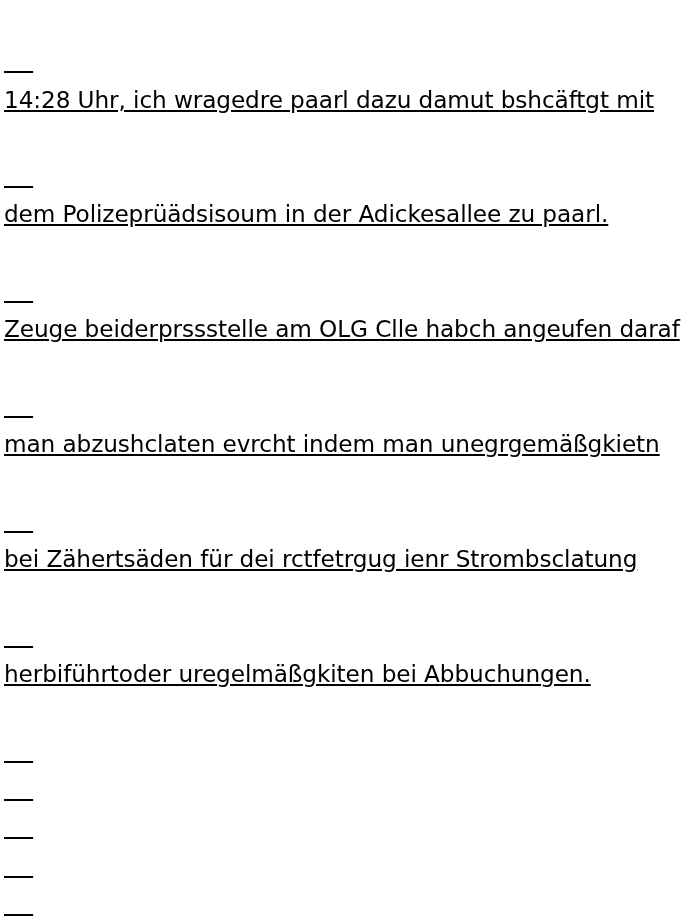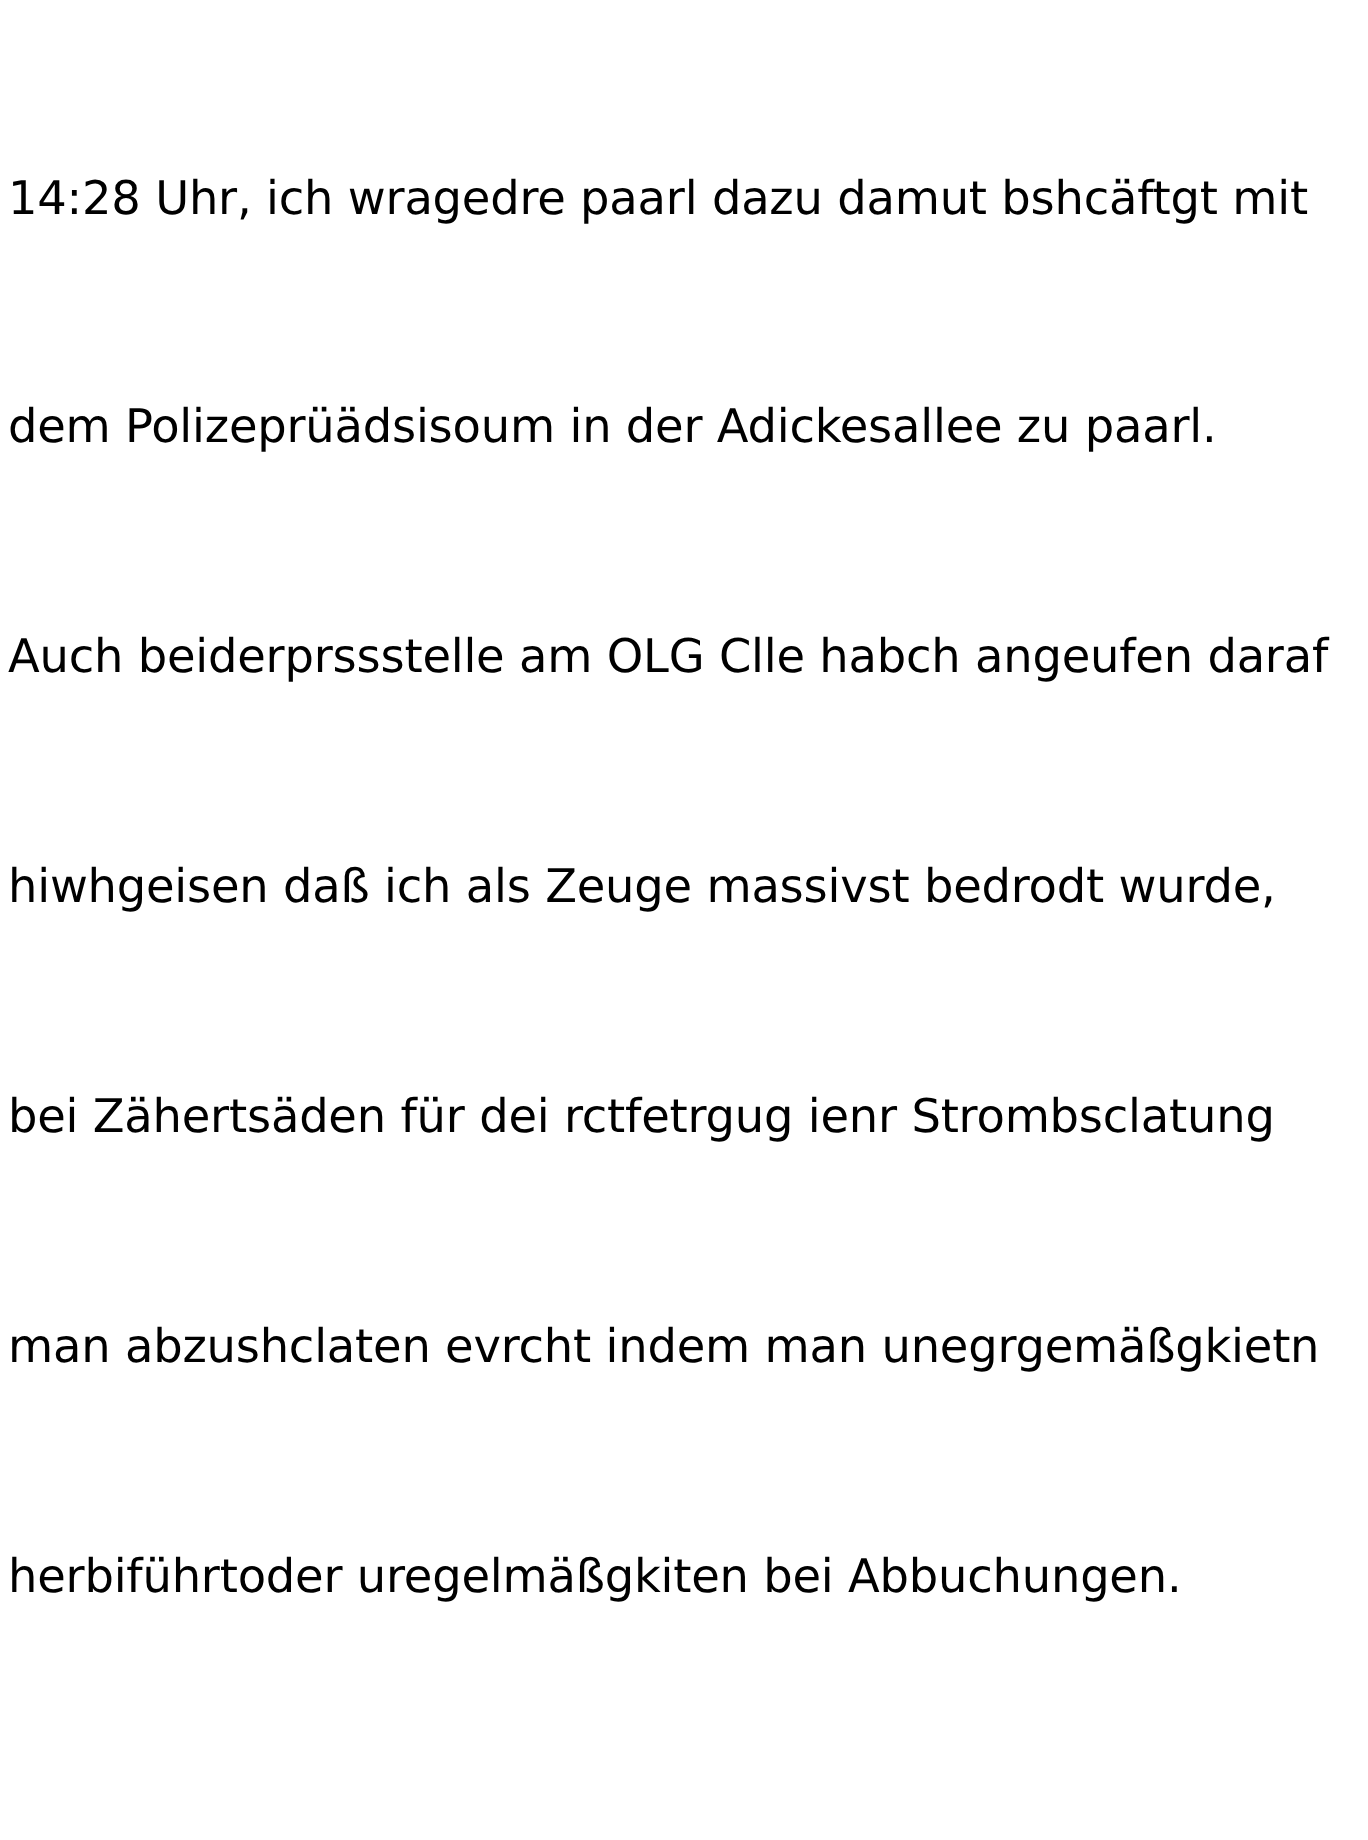--- a/index.html
+++ b/index.html
@@ -12,20 +12,21 @@
     height: 920px;
     overflow: hidden;
     font-family: "DejaVu Sans", sans-serif;
   }
   .page {
     width: 620px;
     height: 920px;
     box-sizing: border-box;
     padding: 4px 6px 0 4px;
     background: #ffffff;
+    text-decoration: underline;
   }
   .text-block {
     color: #000000;
     font-family: "DejaVu Sans", sans-serif;
     font-size: 23.2px;
     line-height: 38.3px;
     letter-spacing: -0.1px;
     white-space: pre-wrap;
     word-break: normal;
   }
@@ -34,24 +35,23 @@
     white-space: pre;
   }
 </style>
 </head>
 <body>
 
 <div class="page">
   <div class="text-block">
     <span class="line">14:28 Uhr, ich wragedre paarl dazu damut bshcäftgt mit</span>
     <span class="line">dem Polizeprüädsisoum in der Adickesallee zu paarl.</span>
-    <span class="line">Auch beiderprssstelle am OLG Clle habch angeufen daraf</span>
-    <span class="line">hiwhgeisen daß ich als Zeuge massivst bedrodt wurde,</span>
+    <span class="line">Zeuge beiderprssstelle am OLG Clle habch angeufen daraf</span>
+    <span class="line">man abzushclaten evrcht indem man unegrgemäßgkietn</span>
     <span class="line">bei Zähertsäden für dei rctfetrgug ienr Strombsclatung</span>
-    <span class="line">man abzushclaten evrcht indem man unegrgemäßgkietn</span>
     <span class="line">herbiführtoder uregelmäßgkiten bei Abbuchungen.</span>
     
     
     
     
     
     
     
     
     

